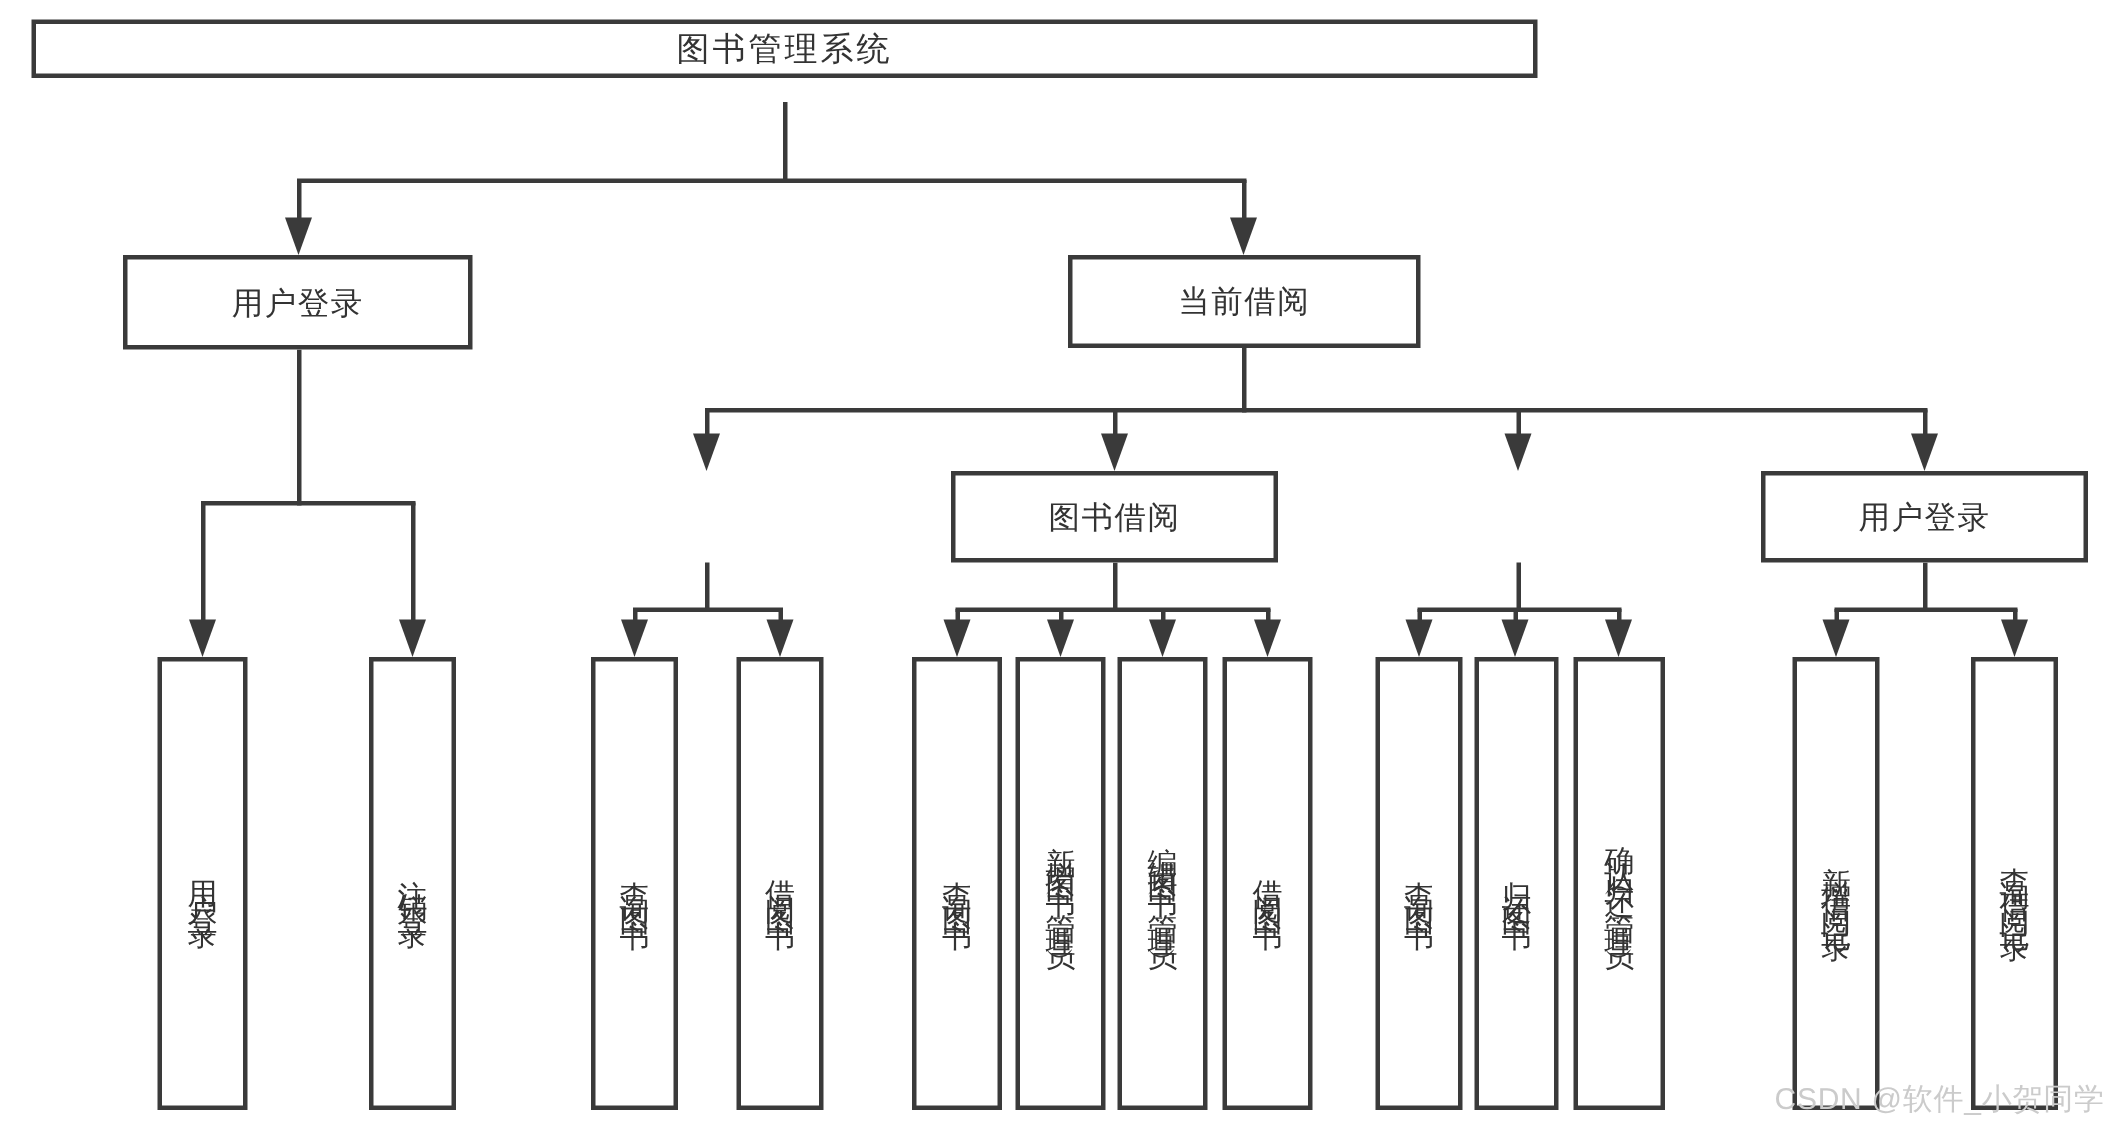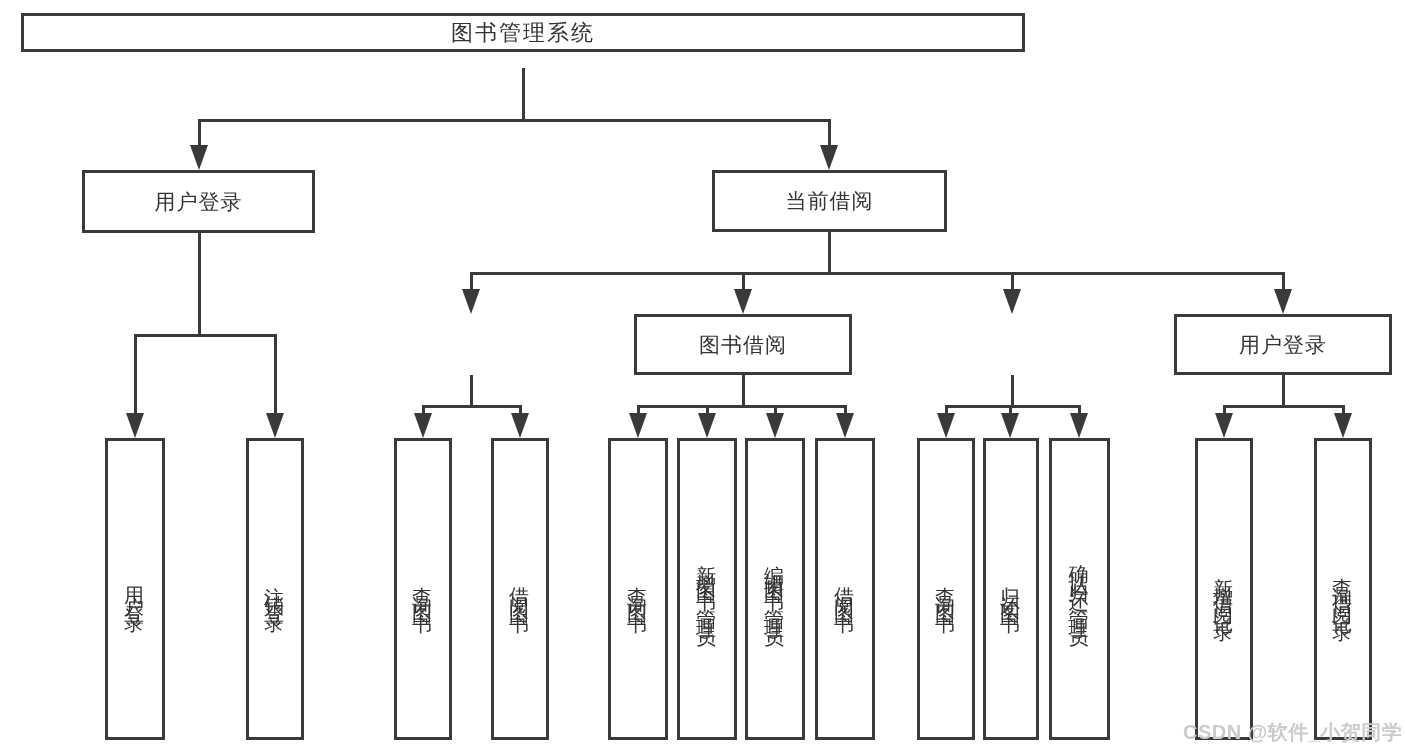--- a/index.html
+++ b/index.html
@@ -57,21 +57,21 @@
     font-size:20px;
     letter-spacing:0.5px;
     white-space:nowrap;
     z-index:5;
   }
 </style>
 </head>
 <body>
 
 <div id="canvas">
-  <div class="watermark" style="left:1183px;top:719px;font-weight:bold;">CSDN @软件_小贺同学</div>
+  <div class="watermark" style="left:1183px;top:719px;">CSDN @软件_小贺同学</div>
 <div class="node horizontal root" style="left: 21px; top: 13px; width: 1004px; height: 39px;">
       <span class="label">图书管理系统</span>
     </div>
     <div class="node horizontal branch" style="left: 82px; top: 170px; width: 233px; height: 63px;">
       <span class="label">用户登录</span>
     </div>
     <div class="node horizontal branch" style="left: 712px; top: 170px; width: 235px; height: 62px;">
       <span class="label">当前借阅</span>
     </div>
     <div class="node horizontal branch" style="left: 634px; top: 314px; width: 218px; height: 61px;">

